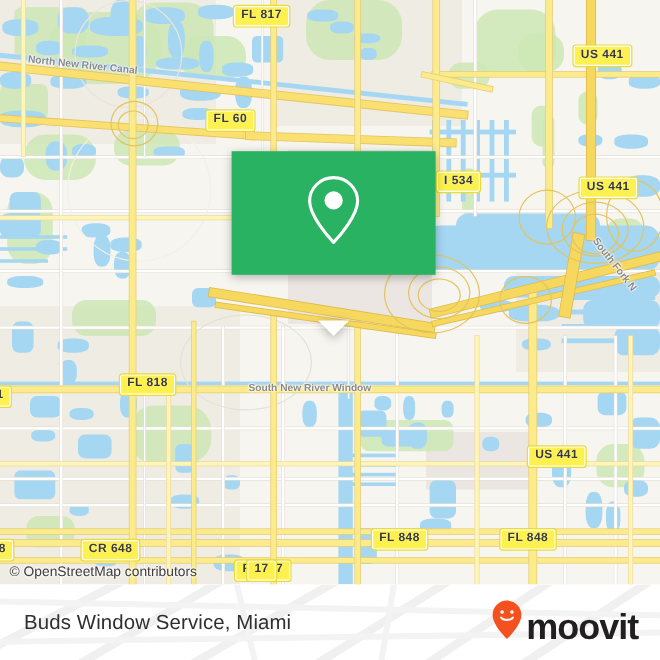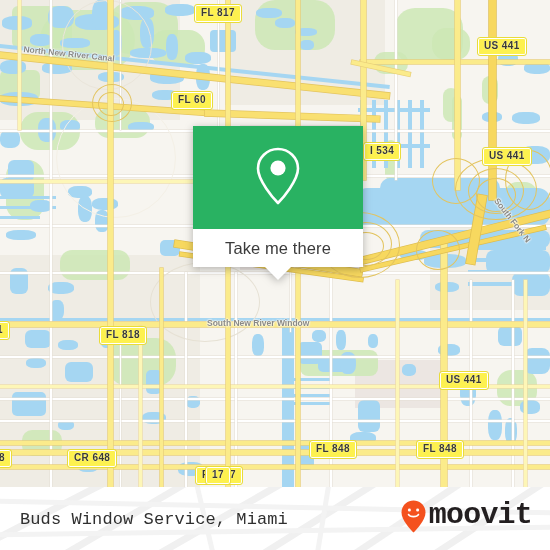--- a/index.html
+++ b/index.html
@@ -90,33 +90,32 @@
     border-right: 13px solid transparent;
     border-top: 13px solid #fff;
   }
 
   
   #footer {
     position: absolute; left: 0; top: 487px;
     width: 550px; height: 63px;
     background: #ffffff;
     overflow: hidden;
-    font-family: Liberation Mono, monospace;
   }
   #footer-watermark { position: absolute; inset: 0; opacity: 1; }
   #footer-title {
     position: absolute; left: 20px; top: 50%;
     transform: translateY(-50%);
     font-size: 17px; color: #2f2f2f; letter-spacing: .1px;
     z-index: 2;
   }
   #brand {
     position: absolute; right: 18px; top: 50%;
     transform: translateY(-50%);
-    display: flex; align-items: flex-start; z-index: 2;
+    display: flex; align-items: flex-end; z-index: 2;
   }
   #brand-word {
     font-size: 30px; font-weight: bold; color: #231f20;
     letter-spacing: -0.8px; margin-left: 2px; line-height: 30px;
   }
 </style>
 </head>
 <body>
 
 <div id="app">
@@ -350,47 +349,45 @@
     <div class="rd-ramp" style="left:320px;top:212px;width:80px;height:66px;background:transparent;"></div>
 
     <div class="rd-ramp" style="left:92px;top:84px;width:40px;height:38px;background:transparent;"></div>
     <div class="rd-ramp" style="left:98px;top:92px;width:26px;height:24px;background:transparent;"></div>
 
     <div class="shield" style="left:195px;top:5px;">FL 817</div>
     <div class="shield" style="left:478px;top:38px;">US 441</div>
     <div class="shield" style="left:172px;top:92px;">FL 60</div>
     <div class="shield" style="left:364px;top:143px;">I 534</div>
     <div class="shield" style="left:483px;top:148px;">US 441</div>
-    <div class="shield" style="left:100px;top:327px;">FL 818</div>
+    <div class="shield" style="left:100px;top:312px;">FL 818</div>
     <div class="shield" style="left:440px;top:372px;">US 441</div>
     <div class="shield" style="left:68px;top:450px;">CR 648</div>
     <div class="shield" style="left:310px;top:441px;">FL 848</div>
     <div class="shield" style="left:417px;top:441px;">FL 848</div>
     <div class="shield" style="left:196px;top:467px;">FL 817</div>
     <div class="shield" style="left:-7px;top:450px;">8</div>
     <div class="shield" style="left:-9px;top:322px;">1</div>
     <div class="shield" style="left:206px;top:467px;">17</div>
 
     <div class="maplabel" style="left:24px;top:44px;transform:rotate(6deg);transform-origin:0 0;">North New River Canal</div>
     <div class="maplabel" style="left:207px;top:318px;">South New River Window</div>
     <div class="maplabel" style="left:500px;top:196px;transform:rotate(52deg);transform-origin:0 0;">South Fork N</div>
 
+    <div id="attribution">© OpenStreetMap contributors</div>
   </div>
 
   <div id="callout">
     <div id="callout-head">
       <span>
         <svg width="48" height="62" viewBox="0 0 48 62" aria-hidden="true">
           <path d="M24 4 C13 4 4 12.8 4 23.6 C4 35.5 19.2 53.2 24 58 C28.8 53.2 44 35.5 44 23.6 C44 12.8 35 4 24 4 Z" fill="none" stroke="#ffffff" stroke-width="2.6" stroke-linejoin="round"></path>
           <circle cx="24" cy="23" r="7.6" fill="#ffffff"></circle>
         </svg>
       </span>
-    </div>
-    <div id="callout-body">
-      <span id="callout-label">Take me there</span>
     </div>
     <div id="callout-tail"></div>
   </div>
 
   <div id="footer">
     <svg id="footer-watermark" viewBox="0 0 550 63" preserveAspectRatio="none" aria-hidden="true">
       <g stroke="#f0f0f0" stroke-width="7" fill="none">
         <path d="M-10 55 L120 -12"></path>
         <path d="M60 70 L205 -15"></path>
         <path d="M150 72 L300 -14"></path>

